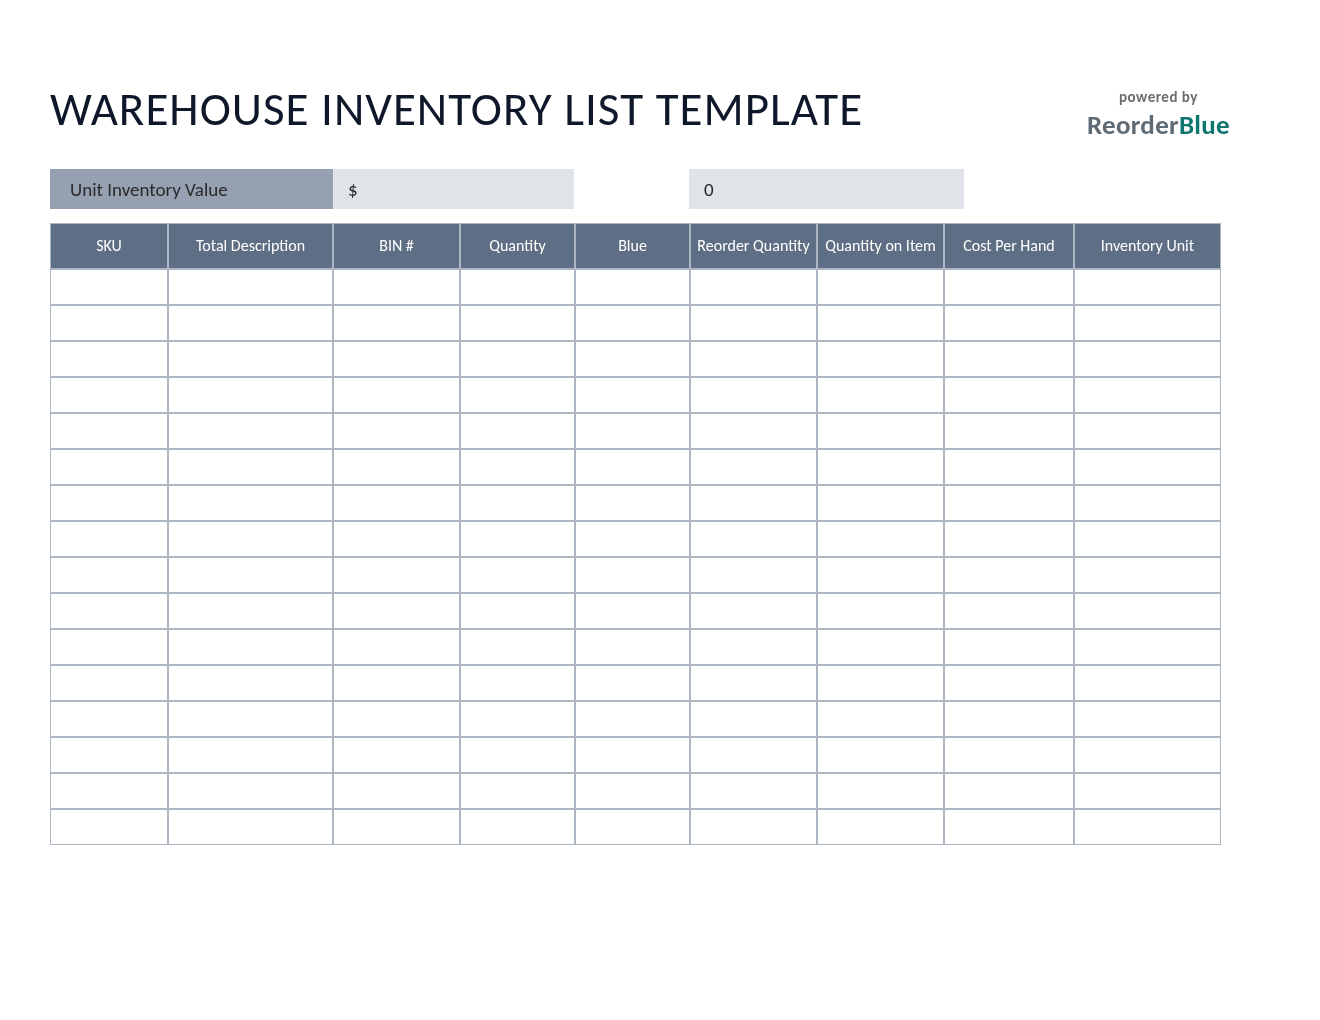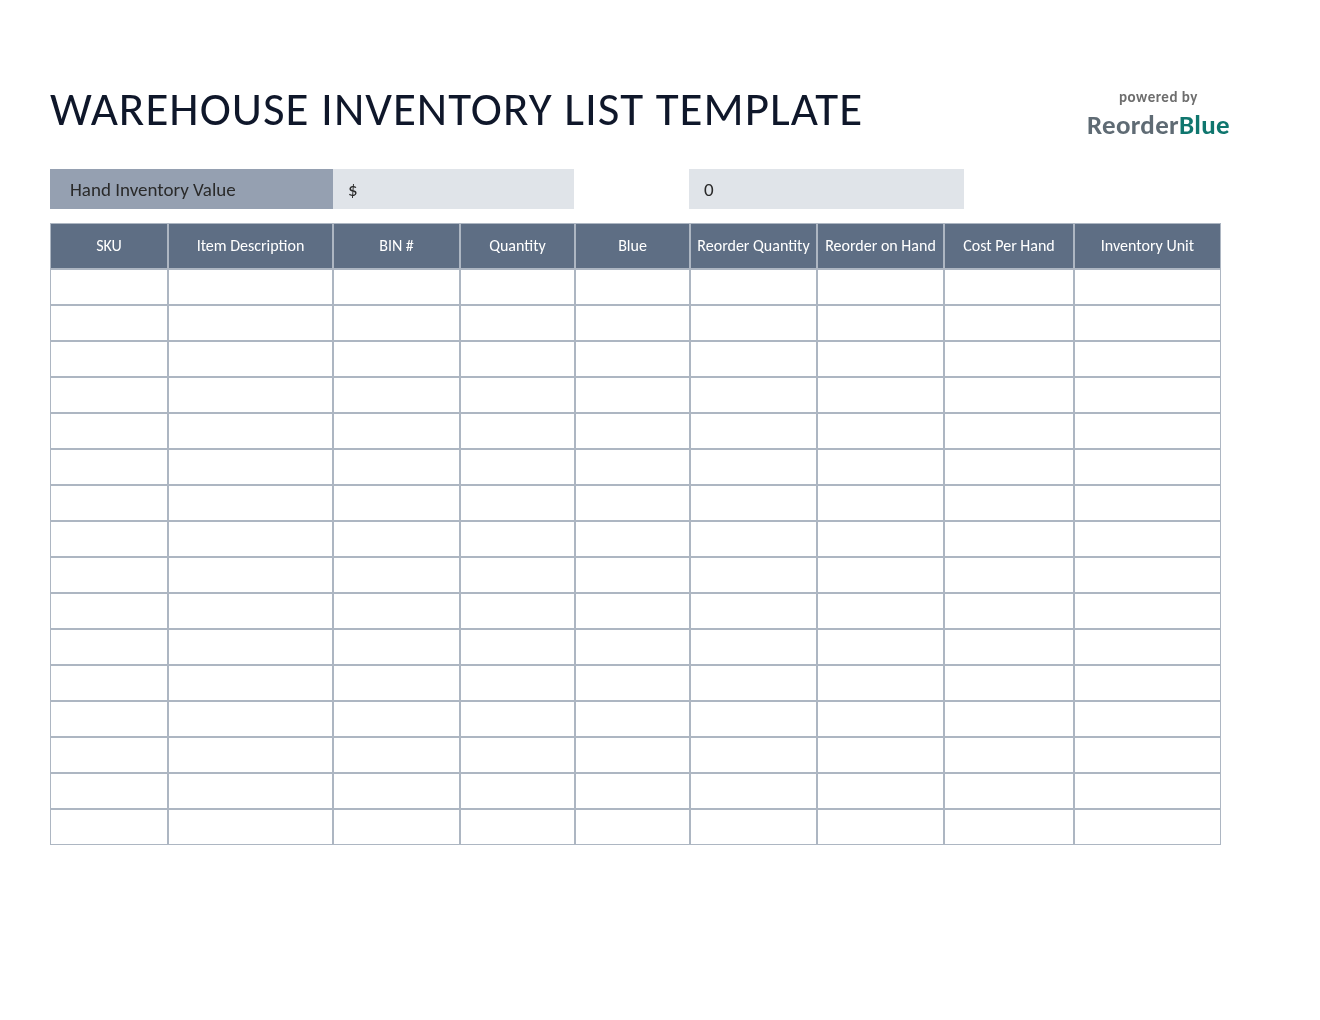--- a/index.html
+++ b/index.html
@@ -136,47 +136,47 @@
   <div class="title">WAREHOUSE INVENTORY LIST TEMPLATE</div>
   <div class="brand">
     <div class="brand-powered">powered by</div>
     <div class="brand-name">
       <span class="brand-general">Reorder</span><span class="brand-blue">Blue</span>
     </div>
   </div>
 </div>
 
 <div class="summary-row">
-  <div class="summary-label">Hand Inventory Value</div>
+  <div class="summary-label">Unit Inventory Value</div>
   <div class="summary-value">$</div>
   <div class="summary-gap"></div>
   <div class="summary-value2">0</div>
 </div>
 
 <table class="inv">
   <colgroup>
     <col class="c1">
       <col class="c2">
       <col class="c3">
       <col class="c4">
       <col class="c5">
       <col class="c6">
       <col class="c7">
       <col class="c8">
       <col class="c9">
   </colgroup>
   <thead>
     <tr>
       <th>SKU</th>
-      <th>Item Description</th>
+      <th>Total Description</th>
       <th>BIN #</th>
       <th>Quantity</th>
       <th>Blue</th>
       <th>Reorder Quantity</th>
-      <th>Reorder on Hand</th>
+      <th>Quantity on Item</th>
       <th>Cost Per Hand</th>
       <th>Inventory Unit</th>
     </tr>
   </thead>
   <tbody>
       <tr>
         <td></td>
         <td></td>
         <td></td>
         <td></td>

